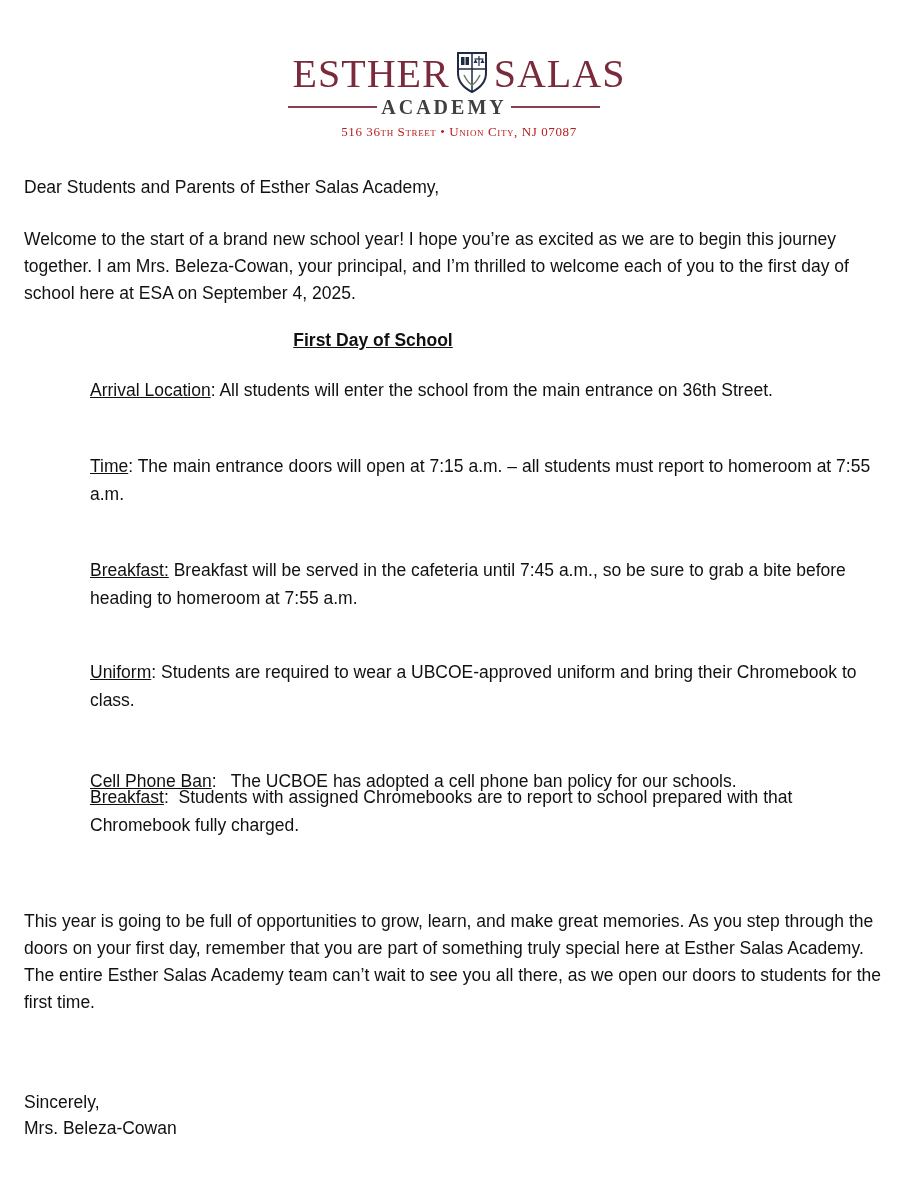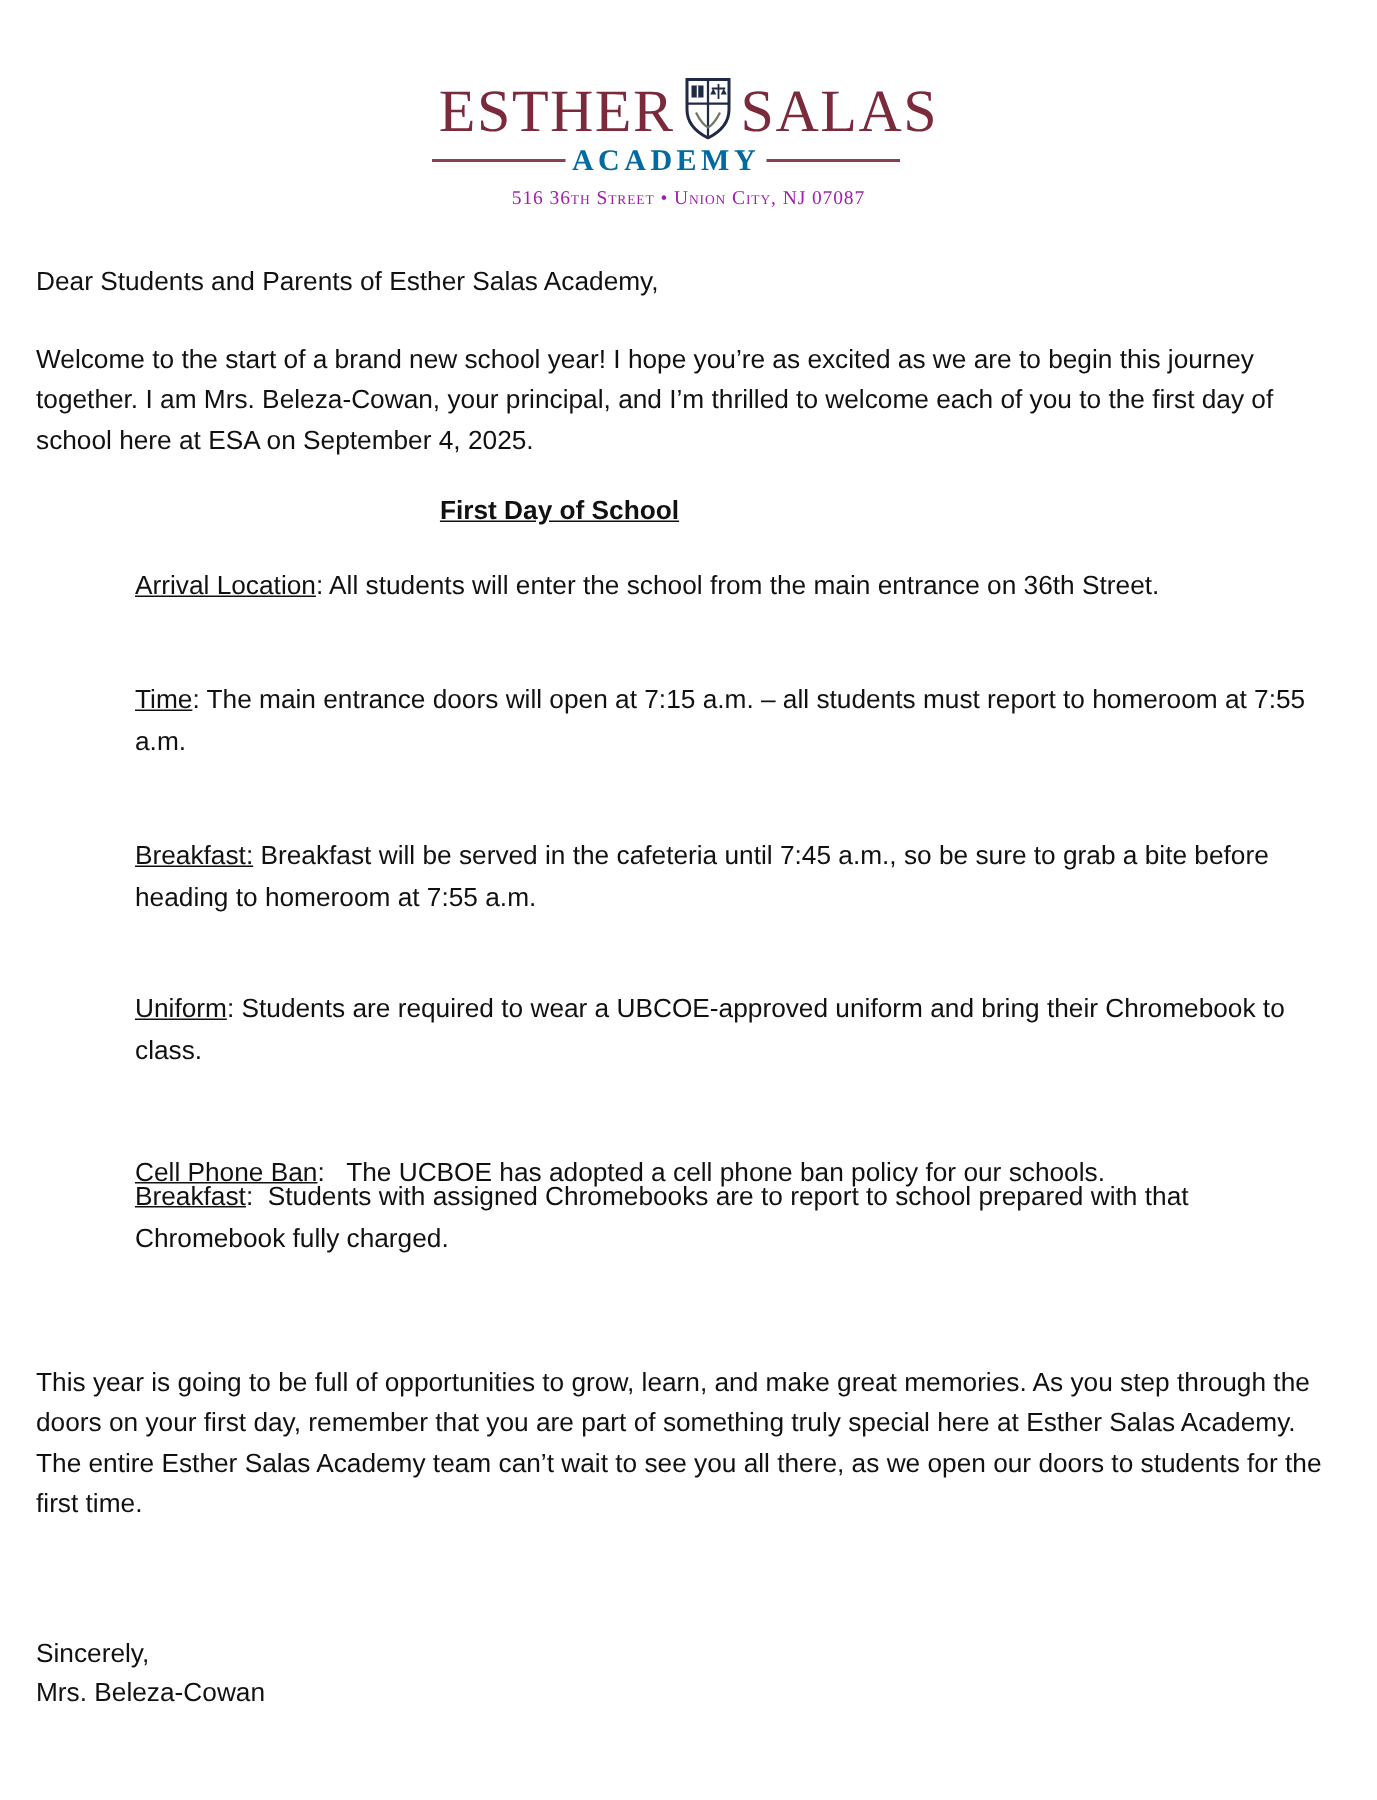--- a/index.html
+++ b/index.html
@@ -17,26 +17,26 @@
     .lh-name .w1 { margin-right: 6px; }
     .lh-name .w2 { margin-left: 6px; }
     .crest { display: inline-block; vertical-align: middle; width: 32px; height: 42px; position: relative; top: -2px; }
     .lh-academy-row {
       position: absolute; top: 96px; left: 288px; width: 312px; height: 22px;
       display: flex; align-items: center; justify-content: center;
     }
     .lh-rule { flex: 1; height: 2px; background: #8a4050; }
     .lh-academy {
       font-family: "Liberation Serif", serif; font-weight: bold; font-size: 20px;
-      letter-spacing: 3px; color: #0369a1; padding: 0 4px; line-height: 22px;
+      letter-spacing: 3px; color: #404040; padding: 0 4px; line-height: 22px;
     }
     .lh-address {
       position: absolute; top: 124px; left: 0; width: 918px; text-align: center;
       font-family: "Liberation Serif", serif; font-size: 13px; letter-spacing: 0.6px;
-      color: #a21caf; font-variant: small-caps;
+      color: #b91c1c; font-variant: small-caps;
     }
 
     .p { position: absolute; left: 24px; font-size: 17.5px; line-height: 27px; margin: 0; }
     .greeting { top: 174px; }
     .intro { top: 226px; width: 870px; }
     .section-title {
       position: absolute; top: 327px; left: 0; width: 746px; text-align: center;
       font-weight: bold; font-size: 17.5px; text-decoration: underline; line-height: 27px;
     }
     .item { position: absolute; left: 90px; width: 800px; font-size: 17.5px; line-height: 28px; margin: 0; }

